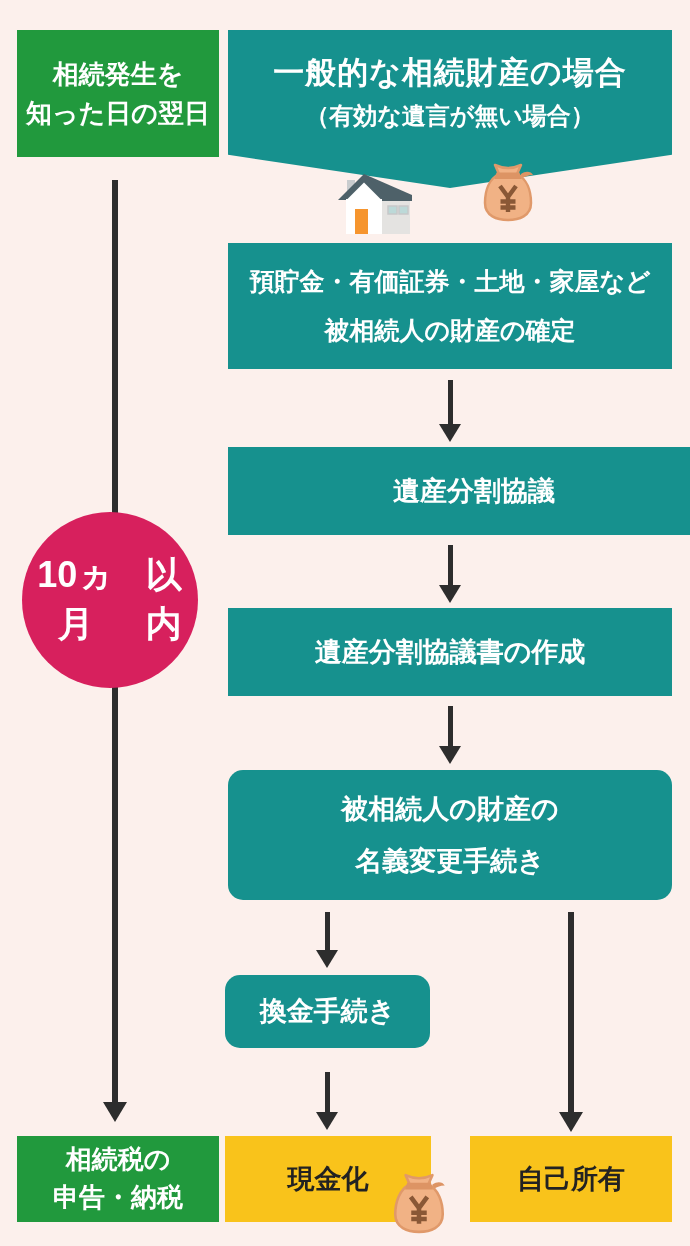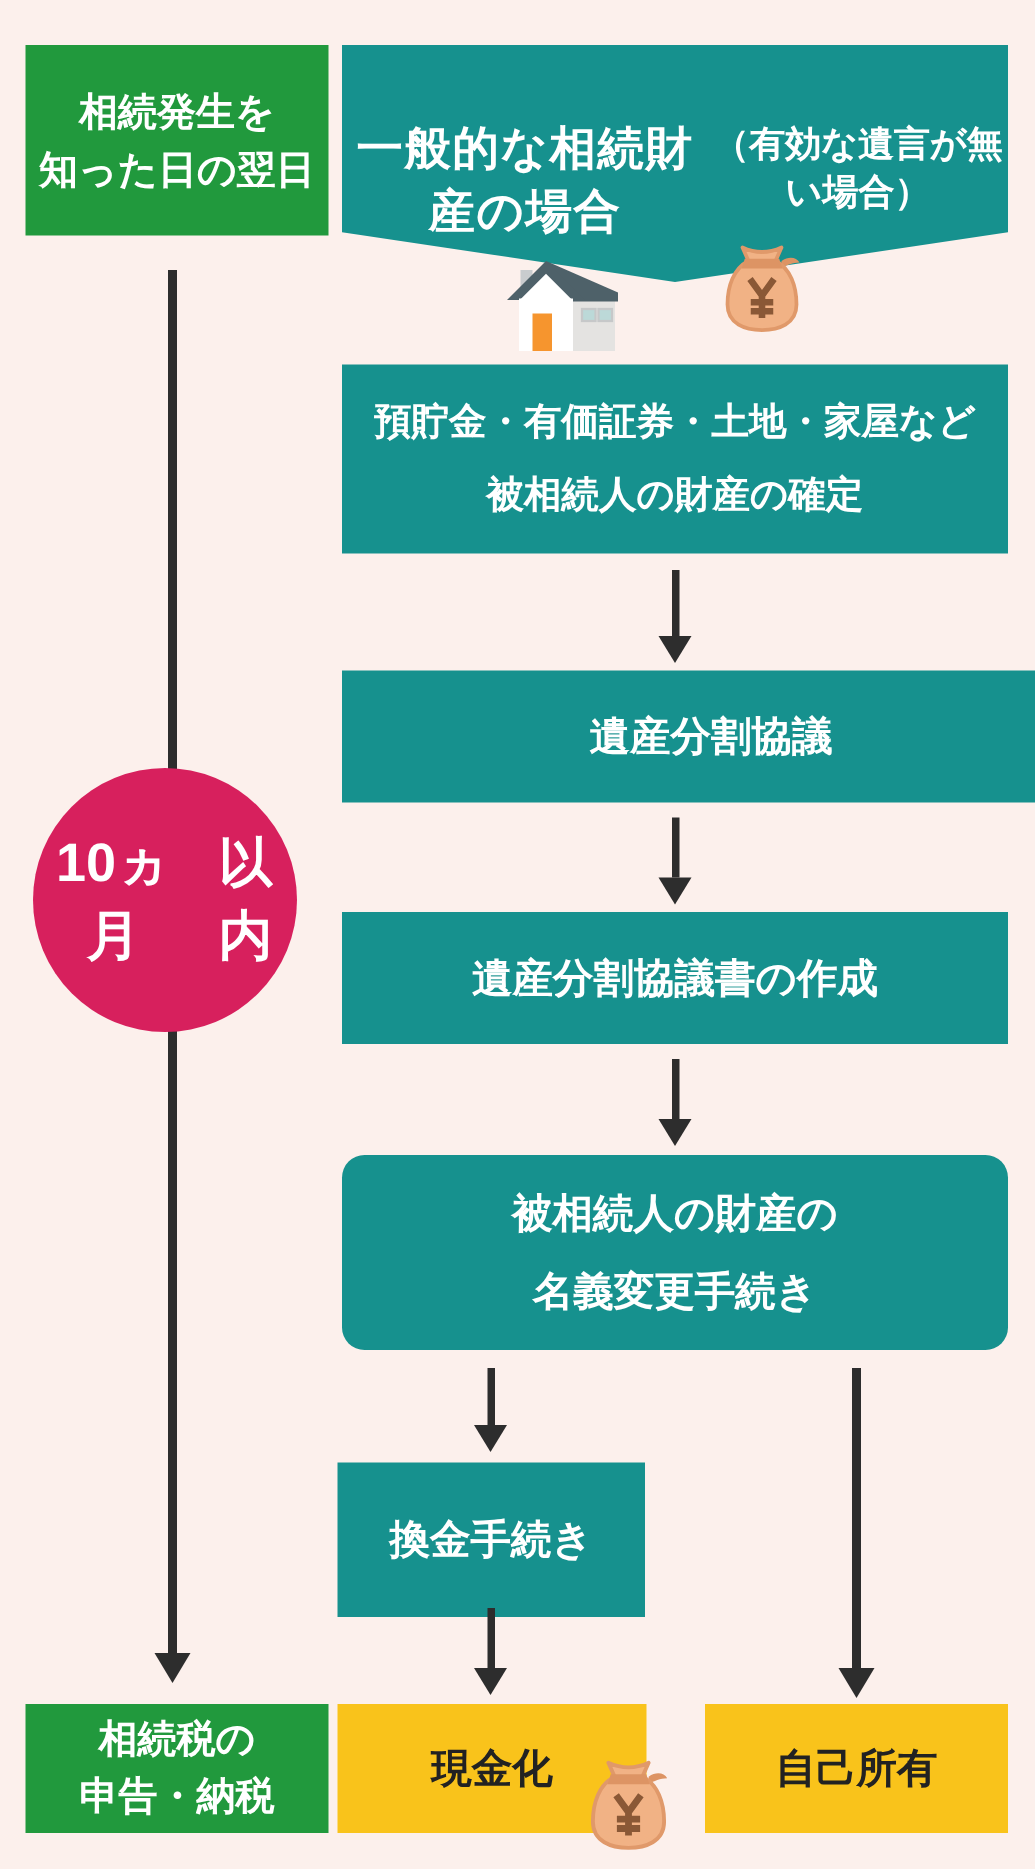--- a/index.html
+++ b/index.html
@@ -22,31 +22,31 @@
   }
   .box.green{background:var(--green,#21993d);color:#fff;}
   .box.teal{background:var(--teal,#16918e);color:#fff;gap:12px;}
   .box.yellow{background:var(--yellow,#f9c31b);color:#222;}
 
   .start-box{left:17px;top:30px;width:202px;height:127px;font-size:26px;}
   .header-banner{
     position:absolute;left:228px;top:30px;width:444px;height:158px;
     background:var(--teal,#16918e);color:#fff;
     clip-path:polygon(0 0,100% 0,100% 79%,50% 100%,0 79%);
-    display:flex;flex-direction:row;align-items:center;justify-content:flex-start;
+    display:flex;flex-direction:column;align-items:center;justify-content:flex-start;
     text-align:center;
   }
   .header-title{font-size:31px;font-weight:700;margin-top:22px;letter-spacing:1px;}
   .header-subtitle{font-size:24px;font-weight:700;margin-top:6px;}
 
   .step1{left:228px;top:243px;width:444px;height:126px;font-size:25px;}
   .step2{left:228px;top:447px;width:444px;height:88px;font-size:27px;padding-left:24px;}
   .step3{left:228px;top:608px;width:444px;height:88px;font-size:27px;}
   .step4{left:228px;top:770px;width:444px;height:130px;font-size:27px;border-radius:15px;}
-  .step5{left:225px;top:975px;width:205px;height:103px;font-size:27px;}
+  .step5{left:225px;top:975px;width:205px;height:73px;font-size:27px;border-radius:15px;}
 
   .tax-box{left:17px;top:1136px;width:202px;height:86px;font-size:26px;line-height:1.45;}
   .cash-box{left:225px;top:1136px;width:206px;height:86px;font-size:27px;}
   .own-box{left:470px;top:1136px;width:202px;height:86px;font-size:27px;}
 
   .circle{
     position:absolute;left:22px;top:512px;width:176px;height:176px;
     background:var(--pink,#d7205d);border-radius:50%;
     display:flex;flex-direction:row;align-items:center;justify-content:center;
     color:#fff;font-weight:700;font-size:36px;line-height:1.35;text-align:center;

